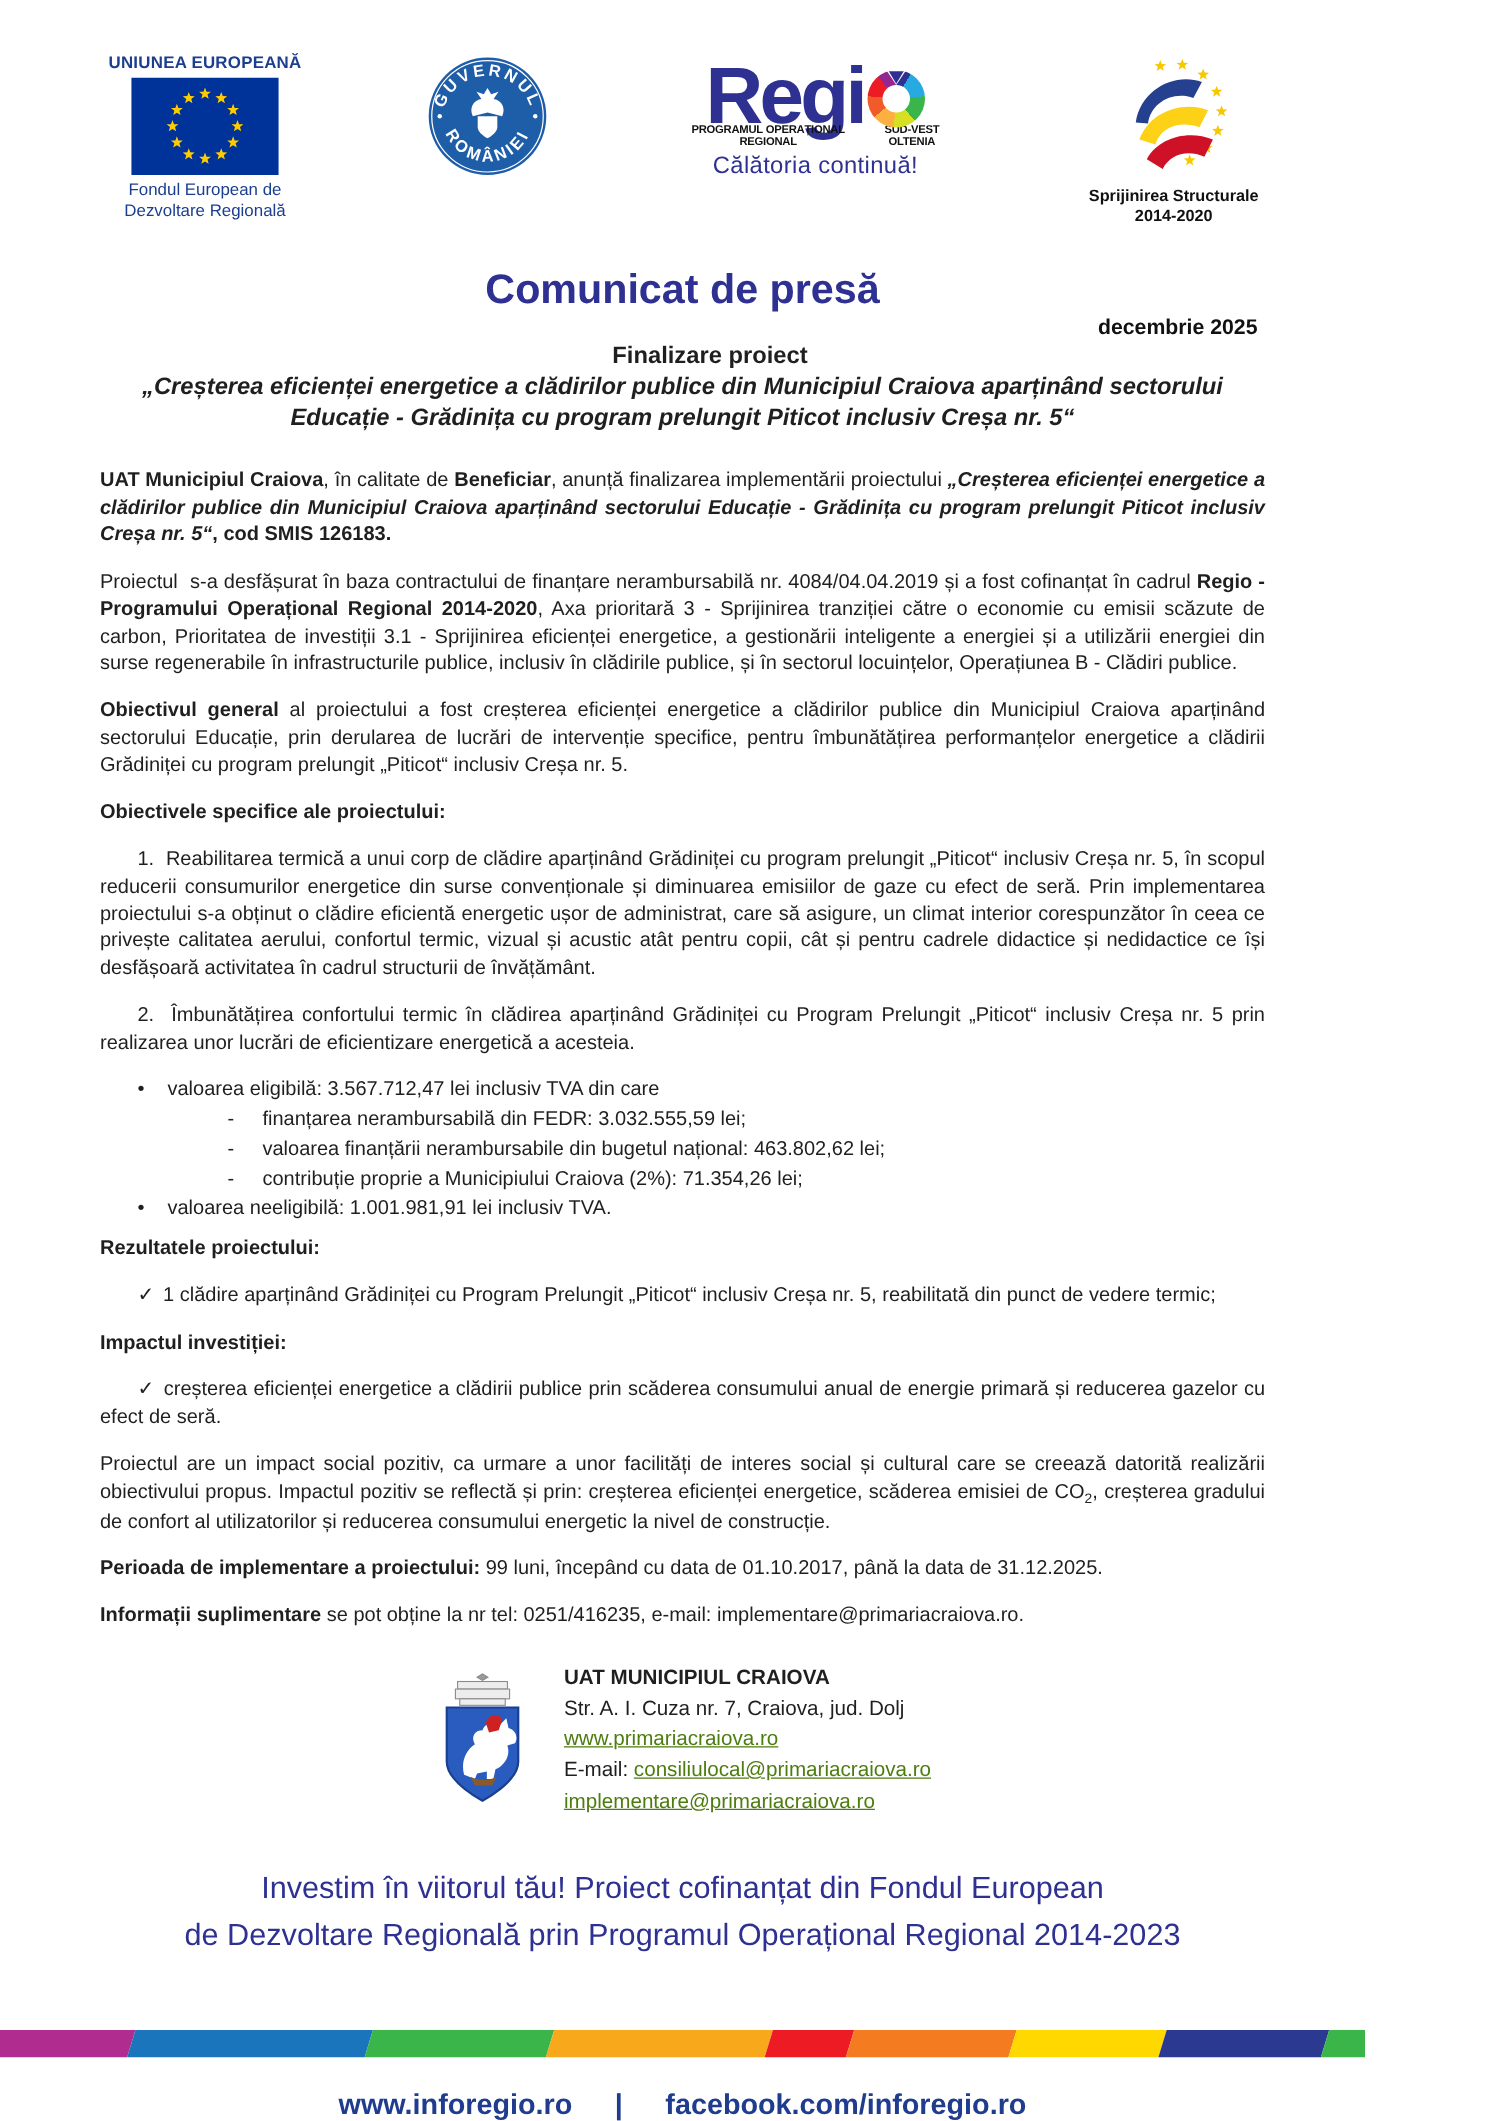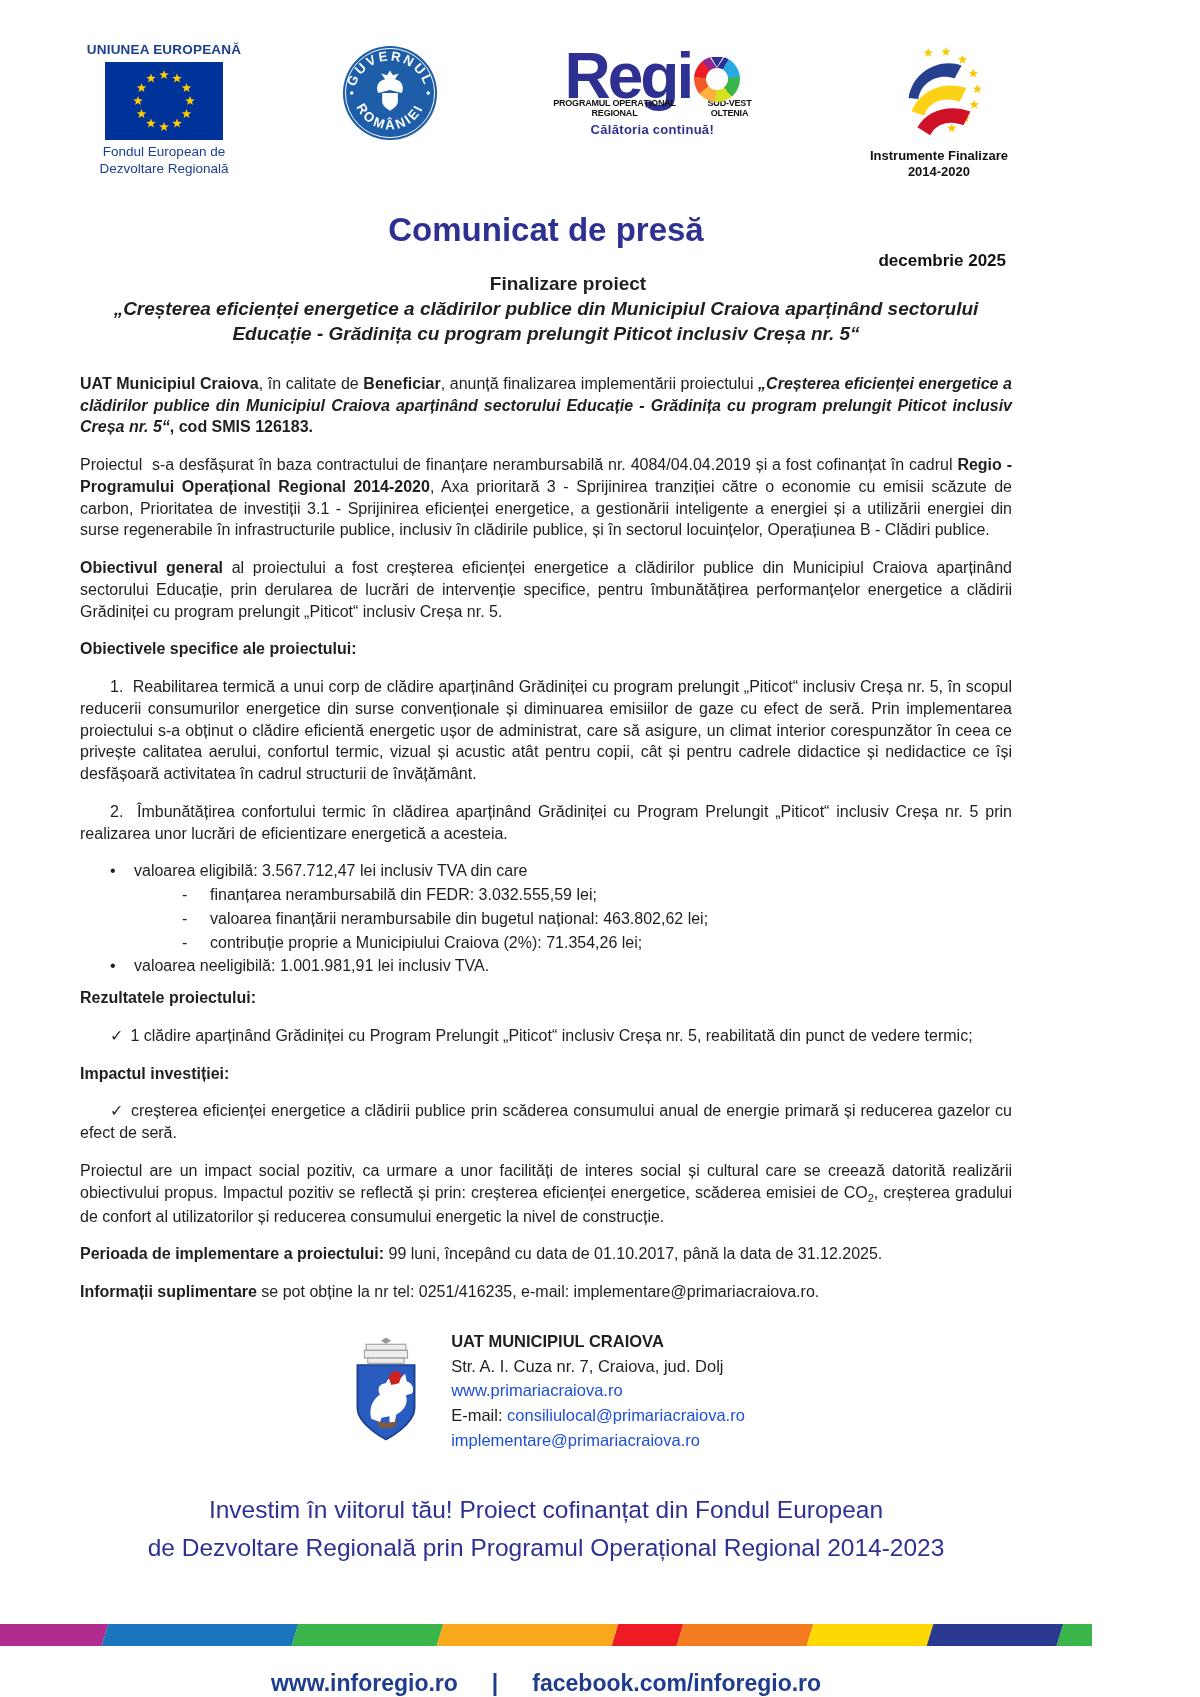--- a/index.html
+++ b/index.html
@@ -17,21 +17,21 @@
   .regio-text{font-size:64px;line-height:.82;font-weight:bold;color:#2e3192;letter-spacing:-3px;}
   .wheel{width:46px;height:46px;border-radius:50%;position:relative;margin-left:3px;
     background:conic-gradient(from 30deg,#27aae1 0 55deg,#39b54a 55deg 110deg,#d7df23 110deg 155deg,#fbb040 155deg 200deg,#f15a29 200deg 245deg,#ed1c24 245deg 290deg,#93278f 290deg 330deg,#2e3192 330deg 360deg);}
   .wheel::before{content:"";position:absolute;inset:12px;background:#fff;border-radius:50%;}
   .wheel::after{content:"";position:absolute;left:50%;top:-3px;transform:translateX(-50%);
     border-left:10px solid transparent;border-right:10px solid transparent;border-top:15px solid #fff;}
   .wheel-pin{position:absolute;left:50%;top:1px;transform:translateX(-50%);z-index:2;width:0;height:0;
     border-left:6px solid transparent;border-right:6px solid transparent;border-top:10px solid #2e3192;}
   .regio-subs{display:flex;justify-content:space-between;font-size:9px;font-weight:bold;color:#111;
     margin-top:-4px;letter-spacing:-.2px;}
-  .regio-tagline{font-size:13px;font-weight:bold;color:#2e3192;margin-top:4px;letter-spacing:.3px;}
+  .regio-tagline{font-size:19px;font-weight:normal;color:#2e3192;margin-top:4px;letter-spacing:.3px;}
   .is-block{width:150px;text-align:center;margin-top:2px;}
   .is-caption{font-size:13px;font-weight:bold;color:#111;line-height:1.25;margin-top:2px;}
   
   .press-title{text-align:center;color:#2e3192;font-size:33px;font-weight:bold;margin-top:30px;}
   .date-line{margin:2px 86px 0;text-align:right;font-size:17px;font-weight:bold;color:#111;}
   .subtitle{text-align:center;font-size:19px;font-weight:bold;margin-top:2px;padding-left:44px;}
   .proj-title{margin:1px 80px 0;text-align:center;font-size:19px;font-weight:bold;font-style:italic;line-height:1.35;}
   
   .content{margin:26px 80px 0;font-size:16px;line-height:1.36;text-align:justify;}
   .para{margin-top:9px;}
@@ -43,21 +43,21 @@
   .bullet-row{position:relative;padding-left:54px;margin-top:2px;}
   .bullet-row .marker{position:absolute;left:30px;top:0;}
   .dash-row{position:relative;padding-left:130px;margin-top:2px;}
   .dash-row .marker{position:absolute;left:102px;top:0;}
   .check-glyph{margin-right:7px;}
   sub{font-size:11px;}
   
   .contact{display:flex;justify-content:center;align-items:flex-start;gap:26px;margin-top:26px;}
   .contact-text{font-size:16.5px;line-height:1.5;text-align:left;}
   .contact-name{font-weight:bold;}
-  .link{color:#1d4ed8;cursor:pointer;}
+  .link{color:#4d7c0f;text-decoration:underline;cursor:pointer;}
   
   .investim{text-align:center;color:#2e3192;font-size:24.5px;line-height:1.55;margin-top:38px;}
   .footer-block{position:absolute;left:0;right:0;bottom:0;}
   .stripe{height:22px;display:flex;overflow:hidden;}
   .stripe-seg{height:100%;flex:none;transform:skewX(-17deg);}
   .inforegio{display:flex;justify-content:center;align-items:center;gap:34px;
     color:#1f3c8f;font-weight:bold;font-size:23px;margin-top:24px;}
   .disclaimer{text-align:center;font-size:15px;color:#161616;margin-top:17px;padding-bottom:18px;}
 </style>
 </head>
@@ -139,21 +139,21 @@
             <use href="#star" x="100" y="46"></use>
             <use href="#star" x="97" y="62"></use>
           <use href="#star" x="88" y="76"></use>
             <use href="#star" x="74" y="86"></use>
         </g>
         <path d="M30 55 C34 28 62 14 84 22 L77 35 C59 29 42 40 40 56 Z" fill="#24408e"></path>
         <path d="M33 69 C41 47 67 37 89 45 L82 59 C66 53 50 59 46 73 Z" fill="#fcd116"></path>
         <path d="M39 85 C49 67 73 61 93 69 L86 83 C72 77 58 81 52 93 Z" fill="#ce1126"></path>
       </svg>
       <div class="is-caption">
-        <div>Instrumente Finalizare</div>
+        <div>Sprijinirea Structurale</div>
         <div>2014-2020</div>
       </div>
     </div>
   </div>
 
   <div class="press-title">Comunicat de presă</div>
   <div class="date-line">decembrie 2025</div>
   <div class="subtitle">Finalizare proiect</div>
   <div class="proj-title">„Creșterea eficienței energetice a clădirilor publice din Municipiul Craiova aparținând sectorului Educație - Grădinița cu program prelungit Piticot inclusiv Creșa nr. 5“</div>
 

